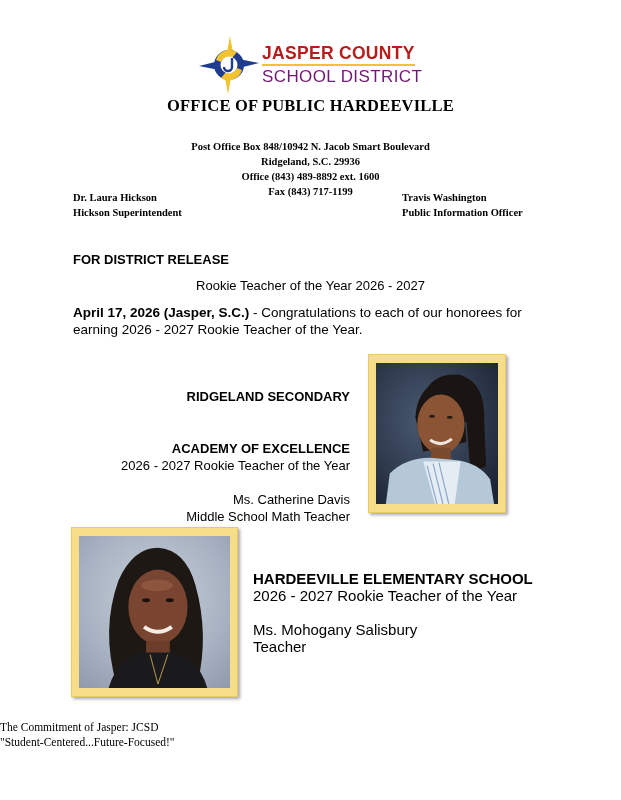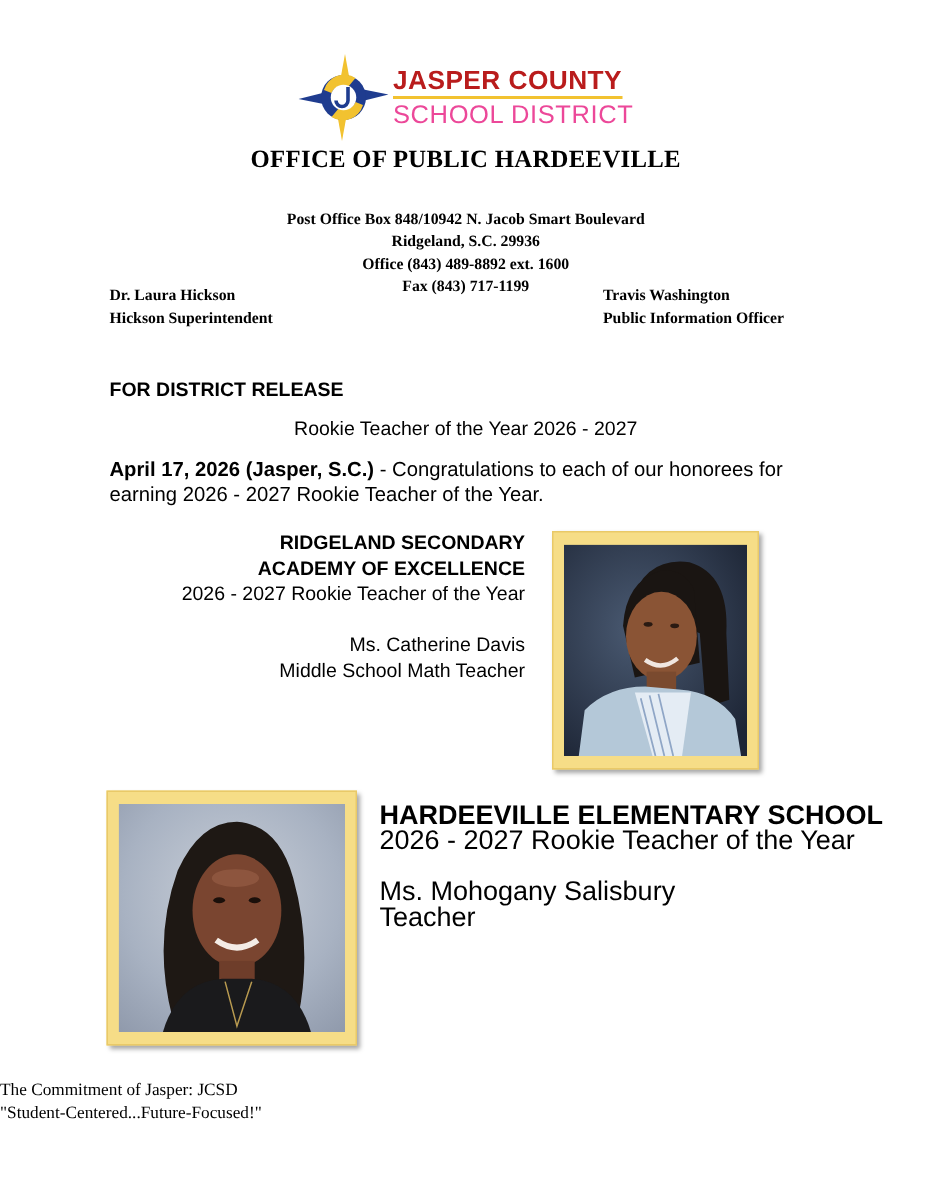--- a/index.html
+++ b/index.html
@@ -6,37 +6,37 @@
   body { width: 621px; height: 800px; position: relative; overflow: hidden; color: #000; }
   .abs { position: absolute; }
   .serif { font-family: "Liberation Serif", "DejaVu Serif", serif; }
   .sans { font-family: "Liberation Sans", "DejaVu Sans", sans-serif; }
 
   
   .logo { left: 199px; top: 36px; width: 60px; height: 58px; }
   .logo-text { left: 262px; top: 44px; }
   .logo-line1 { font-family: "Liberation Sans", sans-serif; font-weight: bold; font-size: 17.5px; color: #b91c1c; letter-spacing: 0.3px; line-height: 19px; }
   .logo-rule { width: 153px; height: 2px; background: #f2c230; margin: 1px 0 2px 0; }
-  .logo-line2 { font-family: "Liberation Sans", sans-serif; font-size: 17px; color: #ec4899; letter-spacing: 0.4px; line-height: 18px; }
+  .logo-line2 { font-family: "Liberation Sans", sans-serif; font-size: 17px; color: #701a75; letter-spacing: 0.4px; line-height: 18px; }
 
   
   .office { left: 0; width: 621px; text-align: center; }
   .office-title { top: 96px; font-weight: bold; font-size: 16.5px; letter-spacing: 0.2px; }
   .office-line { font-weight: bold; font-size: 10.5px; margin-top: 24px; }
 
   .staff { font-weight: bold; font-size: 10.5px; line-height: 15px; }
 
   .release { left: 73px; top: 252px; font-weight: bold; font-size: 13px; }
   .subtitle { left: 0; width: 621px; top: 278px; text-align: center; font-size: 13px; }
   .intro { left: 73px; top: 304px; width: 470px; font-size: 13.5px; line-height: 17px; }
   .intro b { font-weight: bold; }
 
   .block-right { right: 271px; text-align: right; font-size: 13px; line-height: 17px; }
-  .block-left { left: 253px; font-size: 18px; line-height: 17px; }
-  .bold { font-weight: bold; }
+  .block-left { left: 253px; font-size: 15px; line-height: 17px; }
+  .bold { font-weight: bold; margin-top: 35px; }
 
   
   .frame { background: #f6dd87; box-shadow: 2px 2px 3px rgba(0,0,0,0.35); border: 1px solid #e9c968; box-sizing: border-box; }
   .photo { position: absolute; left: 7px; top: 8px; right: 7px; bottom: 8px; overflow: hidden; }
   .photo svg { width: 100%; height: 100%; display: block; }
 
   .footer { left: 0; width: 621px; font-size: 11.5px; line-height: 15px; top: 720px; }
 </style>
 </head>
 <body>

